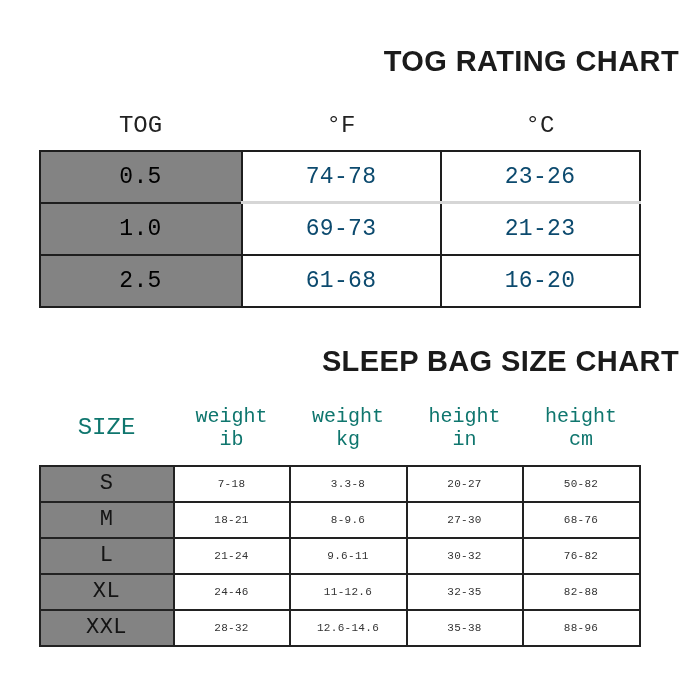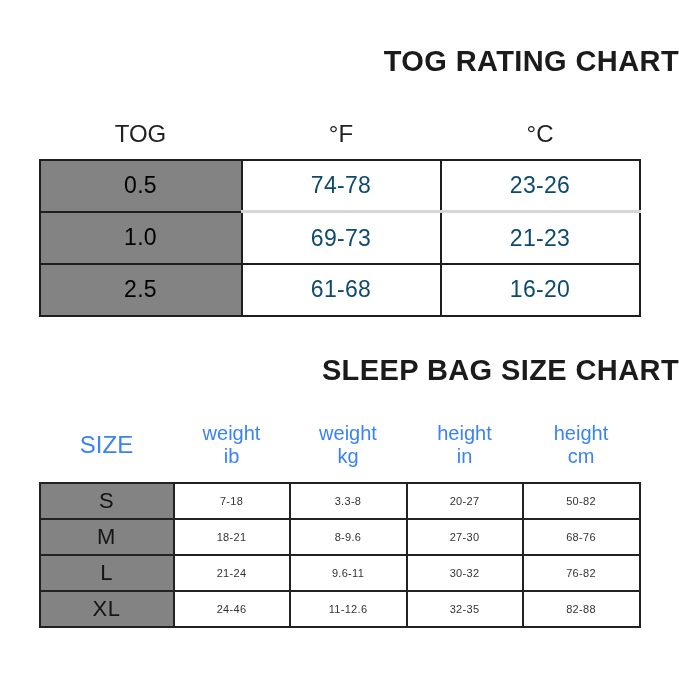--- a/index.html
+++ b/index.html
@@ -15,24 +15,25 @@
     text-align: right;
     font-size: 29px;
     font-weight: 700;
     letter-spacing: 0.4px;
     color: #1b1b1b;
     line-height: 1.2;
   }
   .size-title { margin-top: 36px; }
   table {
     width: 600px;
-    margin: 16px auto;
+    margin: 8px auto;
     border-collapse: collapse;
     table-layout: fixed;
     text-align: center;
+    font-family: Liberation Mono, monospace;
   }
   thead th {
     border: none;
     background: transparent;
     font-weight: 400;
     color: #222222;
     vertical-align: middle;
   }
   
   #tog-table thead th {
@@ -54,21 +55,21 @@
   
   #tog-table tbody tr:first-child td:not(.label-cell) {
     border-bottom: 3px solid #d6d6d6;
   }
   
   #size-table thead th {
     font-size: 20px;
     line-height: 1.15;
     padding-top: 18px;
     padding-bottom: 14px;
-    color: #3b82f6;
+    color: #0f766e;
   }
   #size-table thead th.size-head { font-size: 24px; }
   #size-table tbody td {
     border: 2px solid #222222;
     height: 36px;
     font-size: 11px;
     color: #333333;
     letter-spacing: 0.3px;
   }
   #size-table tbody td.label-cell {
@@ -171,14 +172,21 @@
       <td>30-32</td>
       <td>76-82</td>
     </tr>
     <tr>
       <td class="label-cell">XL</td>
       <td>24-46</td>
       <td>11-12.6</td>
       <td>32-35</td>
       <td>82-88</td>
     </tr>
+    <tr>
+      <td class="label-cell">XXL</td>
+      <td>28-32</td>
+      <td>12.6-14.6</td>
+      <td>35-38</td>
+      <td>88-96</td>
+    </tr>
   </tbody>
 </table>
 
 </body></html>

